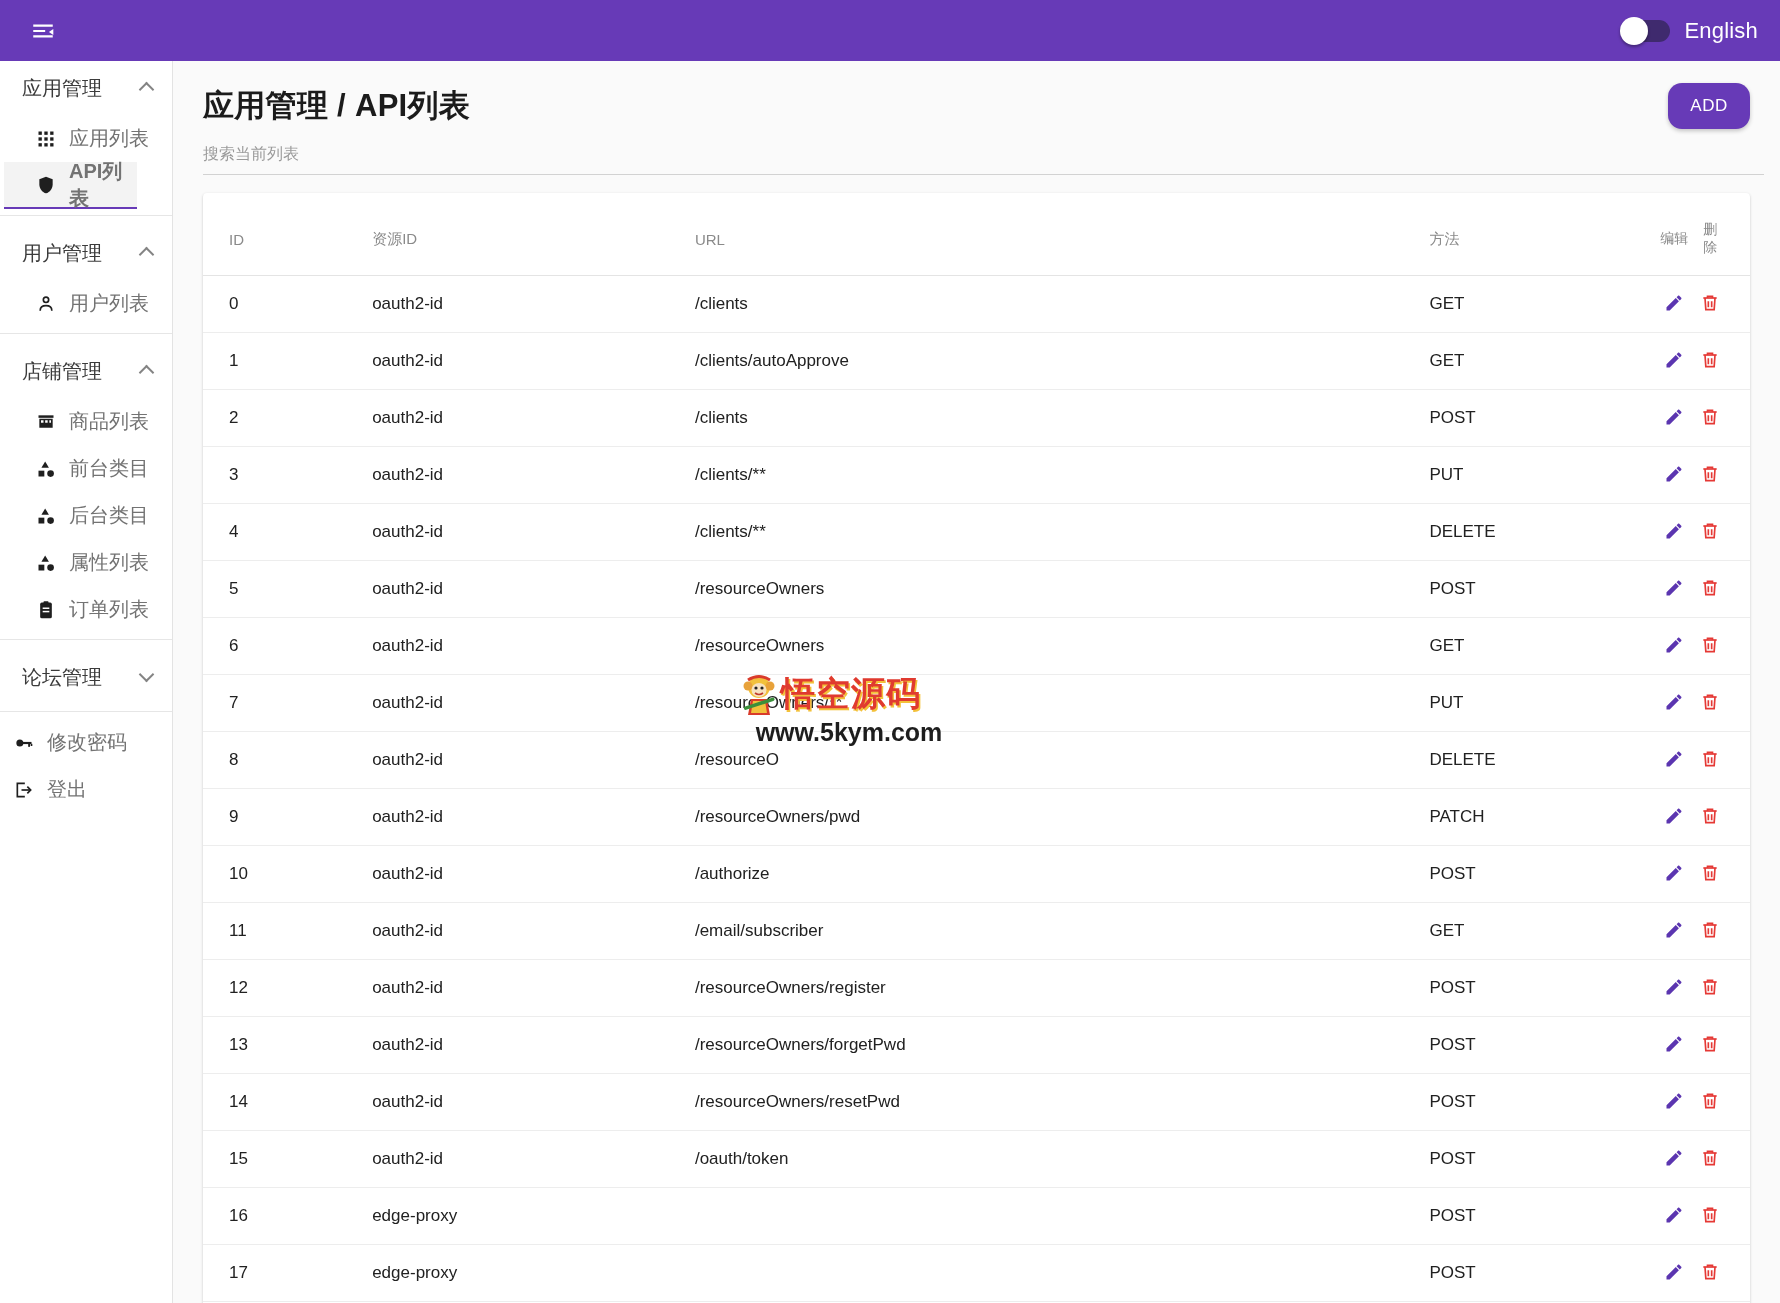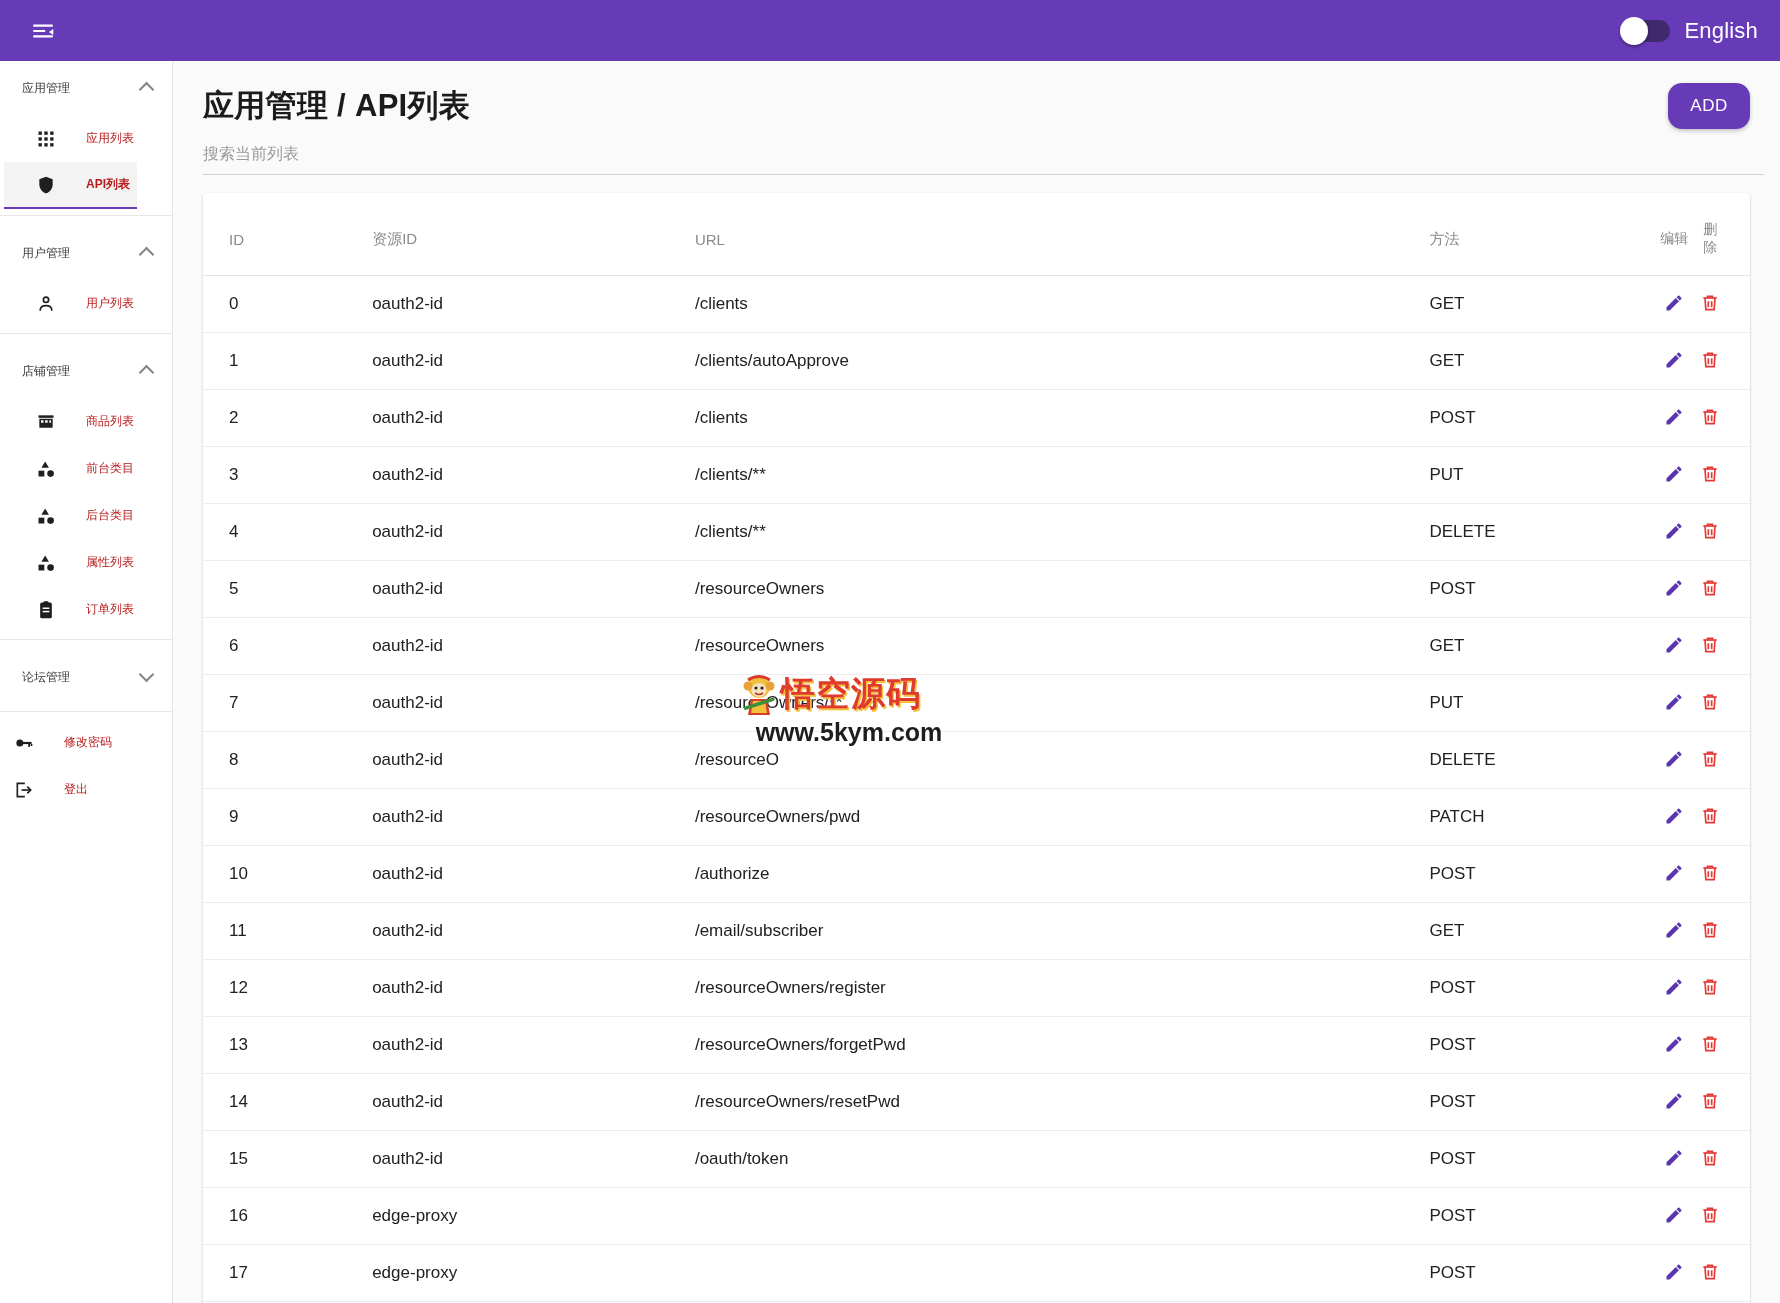--- a/index.html
+++ b/index.html
@@ -40,35 +40,35 @@
   .sidebar {
     position: absolute; top: 61px; left: 0;
     width: 173px; height: 1242px;
     background: #ffffff;
     border-right: 1px solid #e3e3e3;
     overflow: hidden;
   }
   .group-header {
     height: 54px; display: flex; align-items: center;
     padding: 0 18px 0 22px;
-    font-size: 12px; color: #3b3b3b; cursor: pointer;
+    font-size: 20px; color: #3b3b3b; cursor: pointer;
   }
   .group-header .gh-label { flex: 1 1 auto; }
   .chev { width: 14px; height: 14px; position: relative; opacity: .72; }
   .chev::before {
     content: ""; position: absolute; left: 1px; top: 3px;
     width: 9px; height: 9px;
     border-left: 2px solid #555; border-top: 2px solid #555;
     transform: rotate(45deg);
   }
   .chev.down::before { top: -1px; transform: rotate(225deg); }
   .nav-item {
     height: 47px; display: flex; align-items: center;
-    padding-left: 36px; gap: 30px;
-    font-size: 12px; color: #b91c1c; cursor: pointer;
+    padding-left: 36px; gap: 13px;
+    font-size: 20px; color: #737373; cursor: pointer;
   }
   .nav-item.active {
     background: #f3f3f3;
     font-weight: bold;
     border-bottom: 2px solid #673ab7;
     width: 133px; margin-left: 4px; padding-left: 32px;
   }
   .nav-item .ico { width: 20px; height: 20px; display: inline-block; flex: 0 0 20px; }
   .sb-divider { height: 1px; background: #e6e6e6; margin: 7px 0; }
   .sb-sep { height: 1px; background: #e6e6e6; margin: 6px 0 10px 0; }

